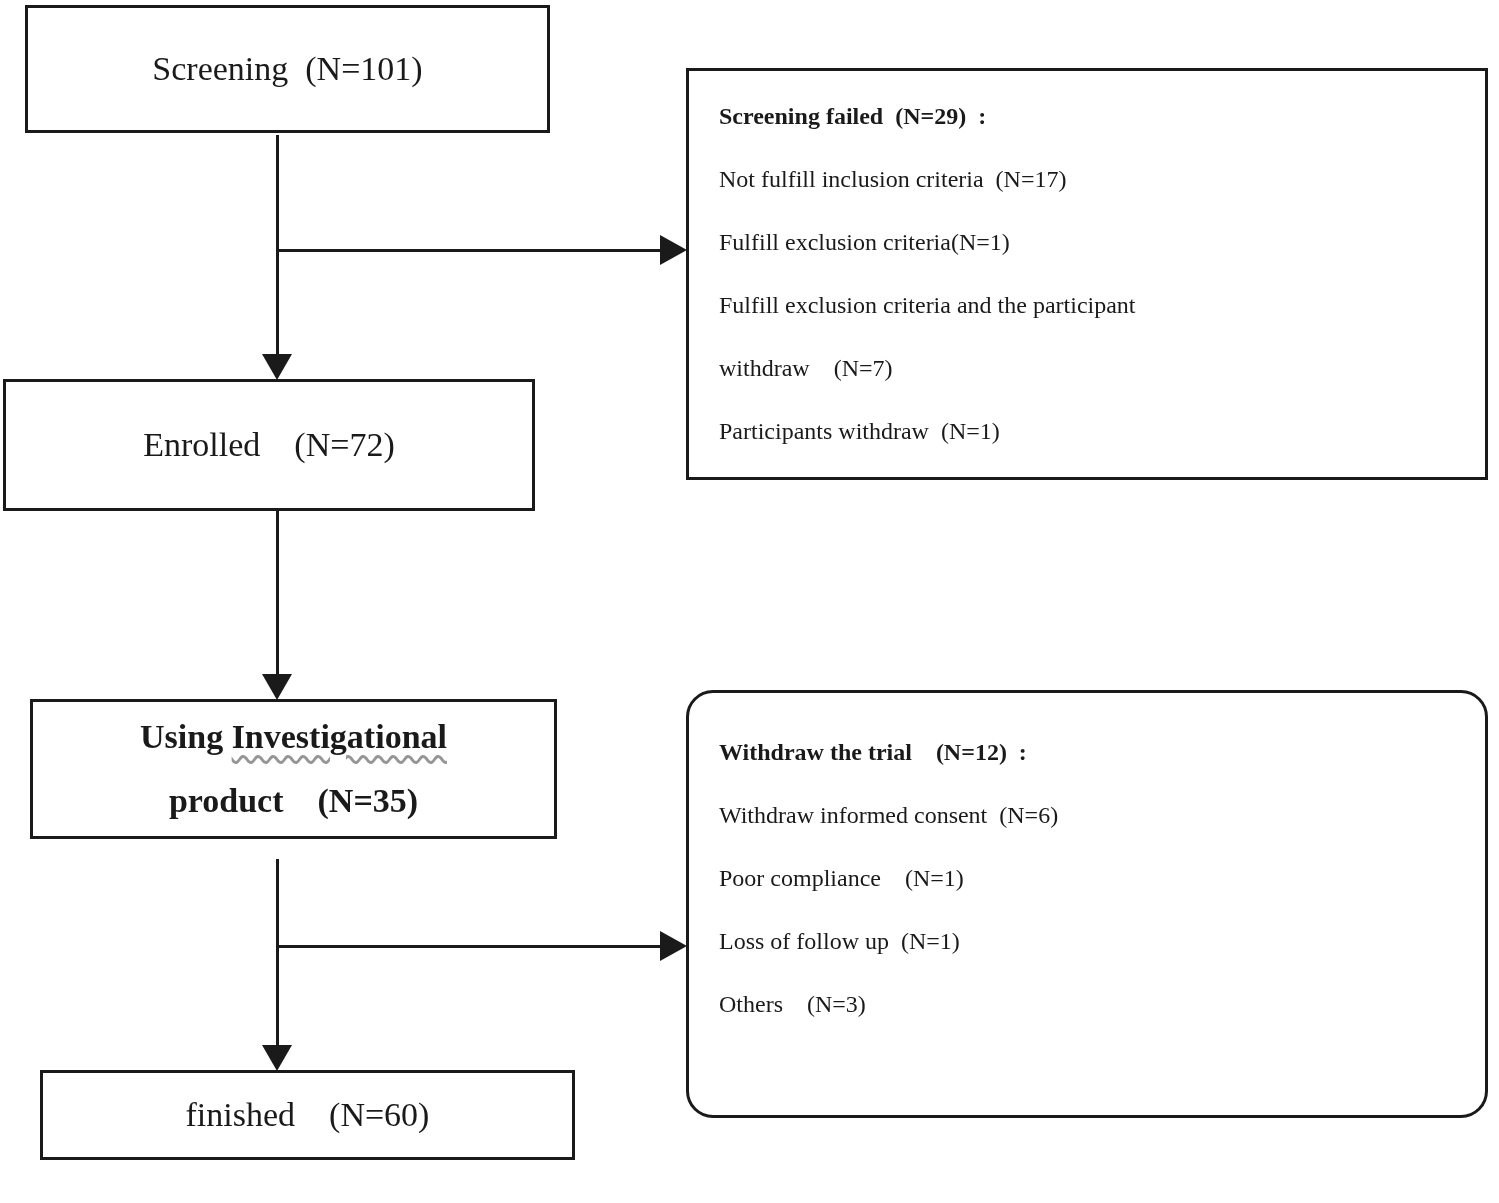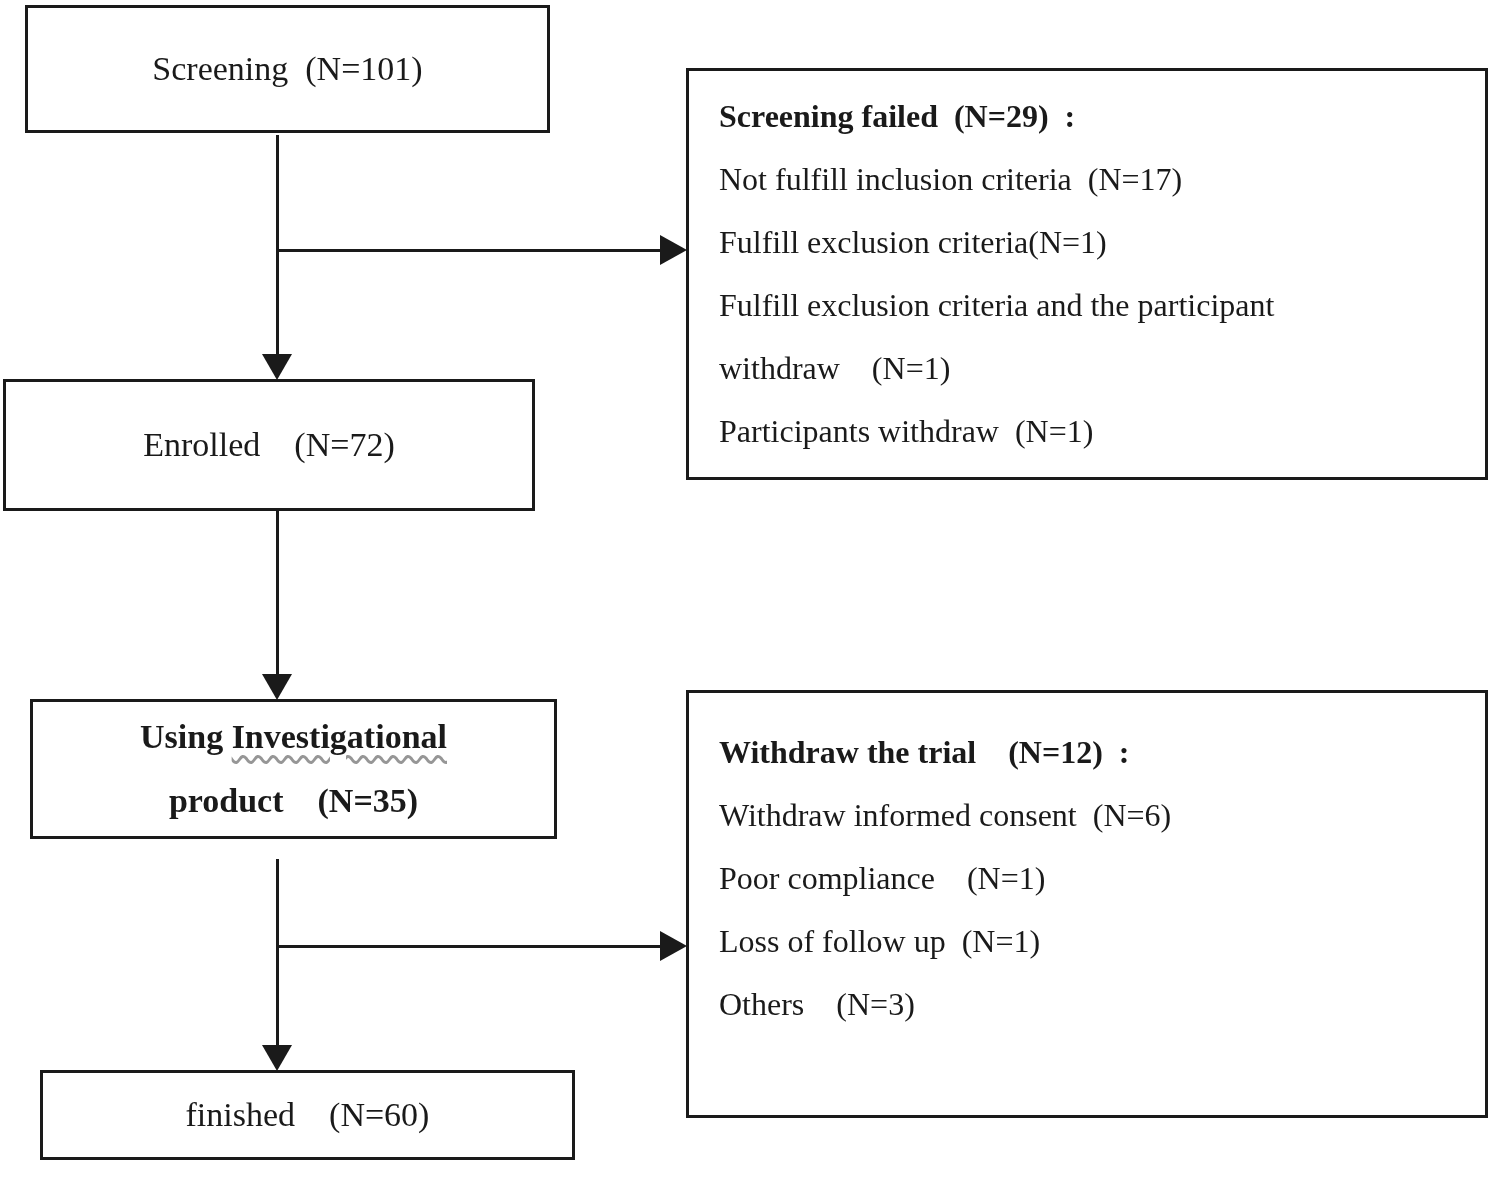--- a/index.html
+++ b/index.html
@@ -25,35 +25,35 @@
   }
   .center-box {
     display: flex;
     flex-direction: column;
     align-items: center;
     justify-content: center;
     text-align: center;
     font-size: 34px;
   }
   .txt { white-space: pre-wrap; }
-  .side-box { font-size: 32px; }
+  .side-box { font-size: 24px; }
   .side-box .title {
     font-weight: bold;
     line-height: 63px;
     white-space: pre-wrap;
   }
   .side-box .item {
     line-height: 63px;
     white-space: pre-wrap;
   }
   .box-screening   { left: 25px;  top: 5px;    width: 525px; height: 128px; }
   .box-failed      { left: 686px; top: 68px;   width: 802px; height: 412px; padding: 14px 18px 0 30px; }
   .box-enrolled    { left: 3px;   top: 379px;  width: 532px; height: 132px; text-align: right; }
   .box-using       { left: 30px;  top: 699px;  width: 527px; height: 140px; line-height: 64px; font-weight: bold; }
-  .box-withdraw    { left: 686px; top: 690px;  width: 802px; height: 428px; padding: 28px 18px 0 30px; }
+  .box-withdraw    { left: 686px; top: 690px;  width: 802px; height: 428px; padding: 28px 18px 0 30px; border-radius: 27px; }
   .box-finished    { left: 40px;  top: 1070px; width: 535px; height: 90px; }
   .wavy-underline {
     text-decoration: underline wavy var(--wavy);
     text-decoration-thickness: 3px;
     text-underline-offset: 7px;
   }
   .vline, .hline { position: absolute; background: var(--ink); }
   .vline { width: 3px; }
   .hline { height: 3px; }
   .v1 { left: 276px; top: 135px; height: 223px; }
@@ -101,21 +101,21 @@
 
   <div class="box center-box box-finished">
     <span class="txt">finished    (N=60)</span>
   </div>
 
   <div class="box side-box box-failed">
     <div class="title">Screening failed  (N=29)  :</div>
     <div class="item">Not fulfill inclusion criteria  (N=17)</div>
     <div class="item">Fulfill exclusion criteria(N=1)</div>
     <div class="item">Fulfill exclusion criteria and the participant
-withdraw    (N=1)</div>
+withdraw    (N=7)</div>
     <div class="item">Participants withdraw  (N=1)</div>
   </div>
 
   <div class="box side-box box-withdraw">
     <div class="title">Withdraw the trial    (N=12)  :</div>
     <div class="item">Withdraw informed consent  (N=6)</div>
     <div class="item">Poor compliance    (N=1)</div>
     <div class="item">Loss of follow up  (N=1)</div>
     <div class="item">Others    (N=3)</div>
   </div>

